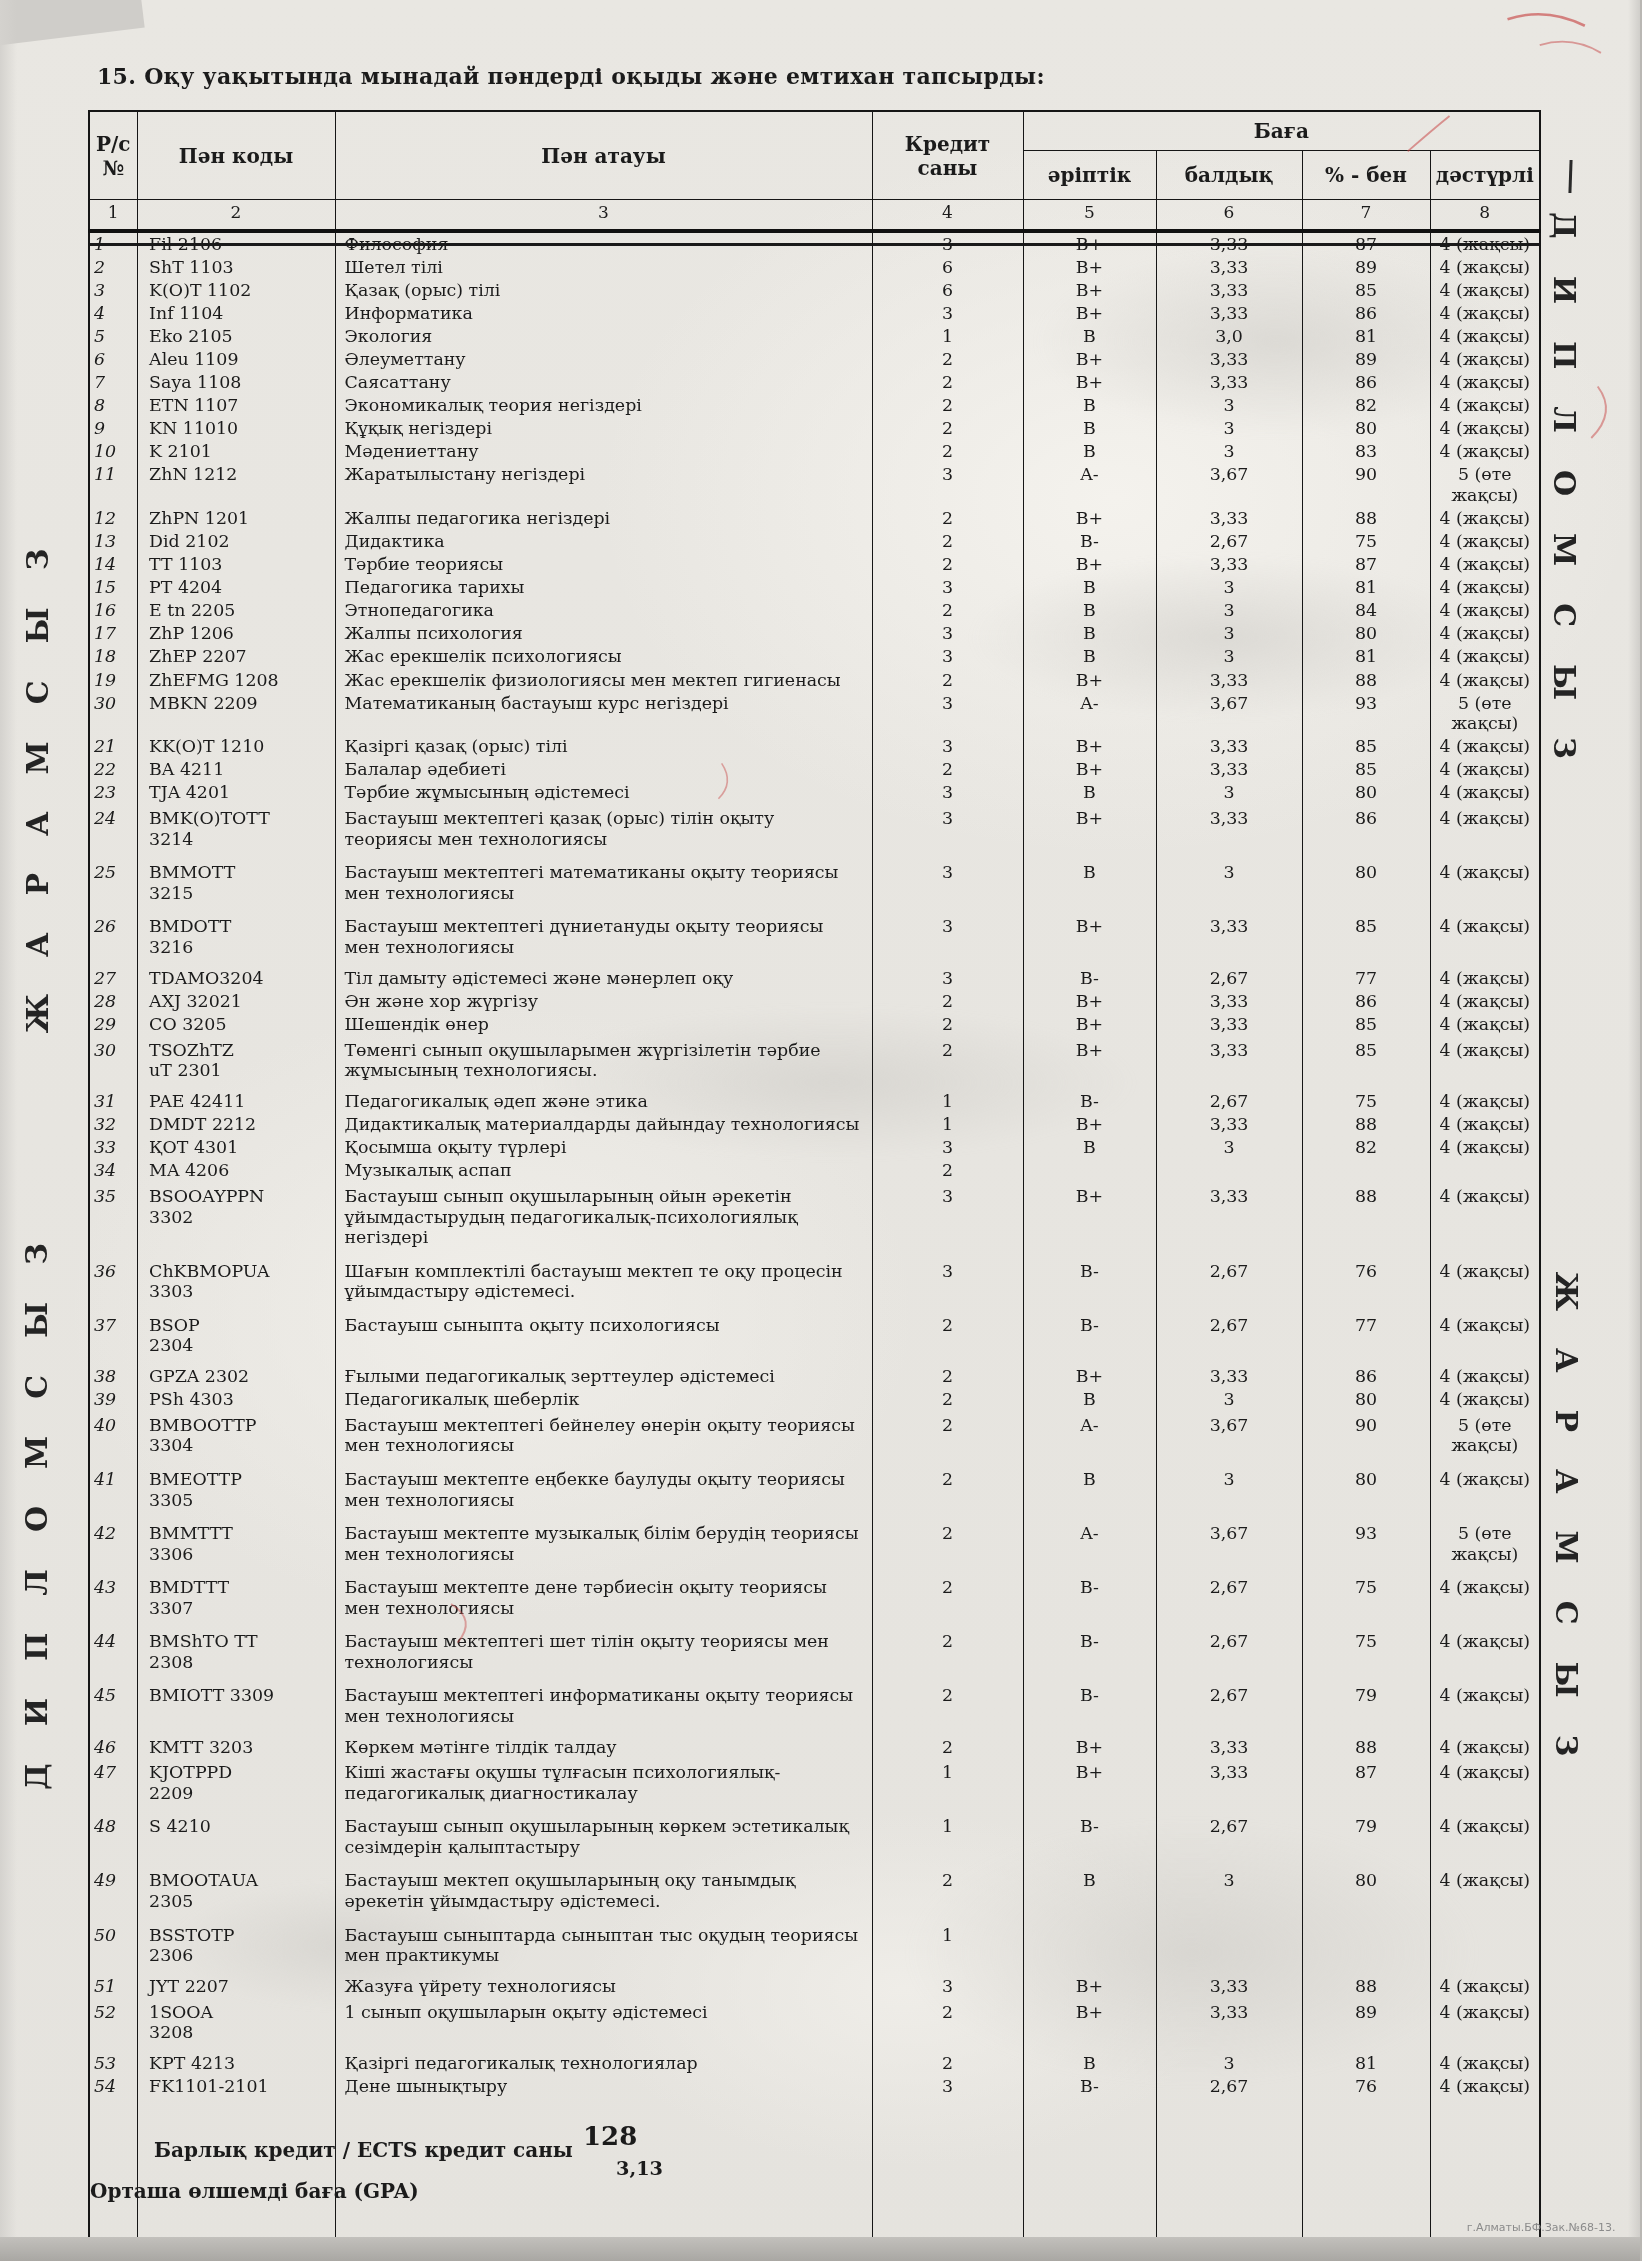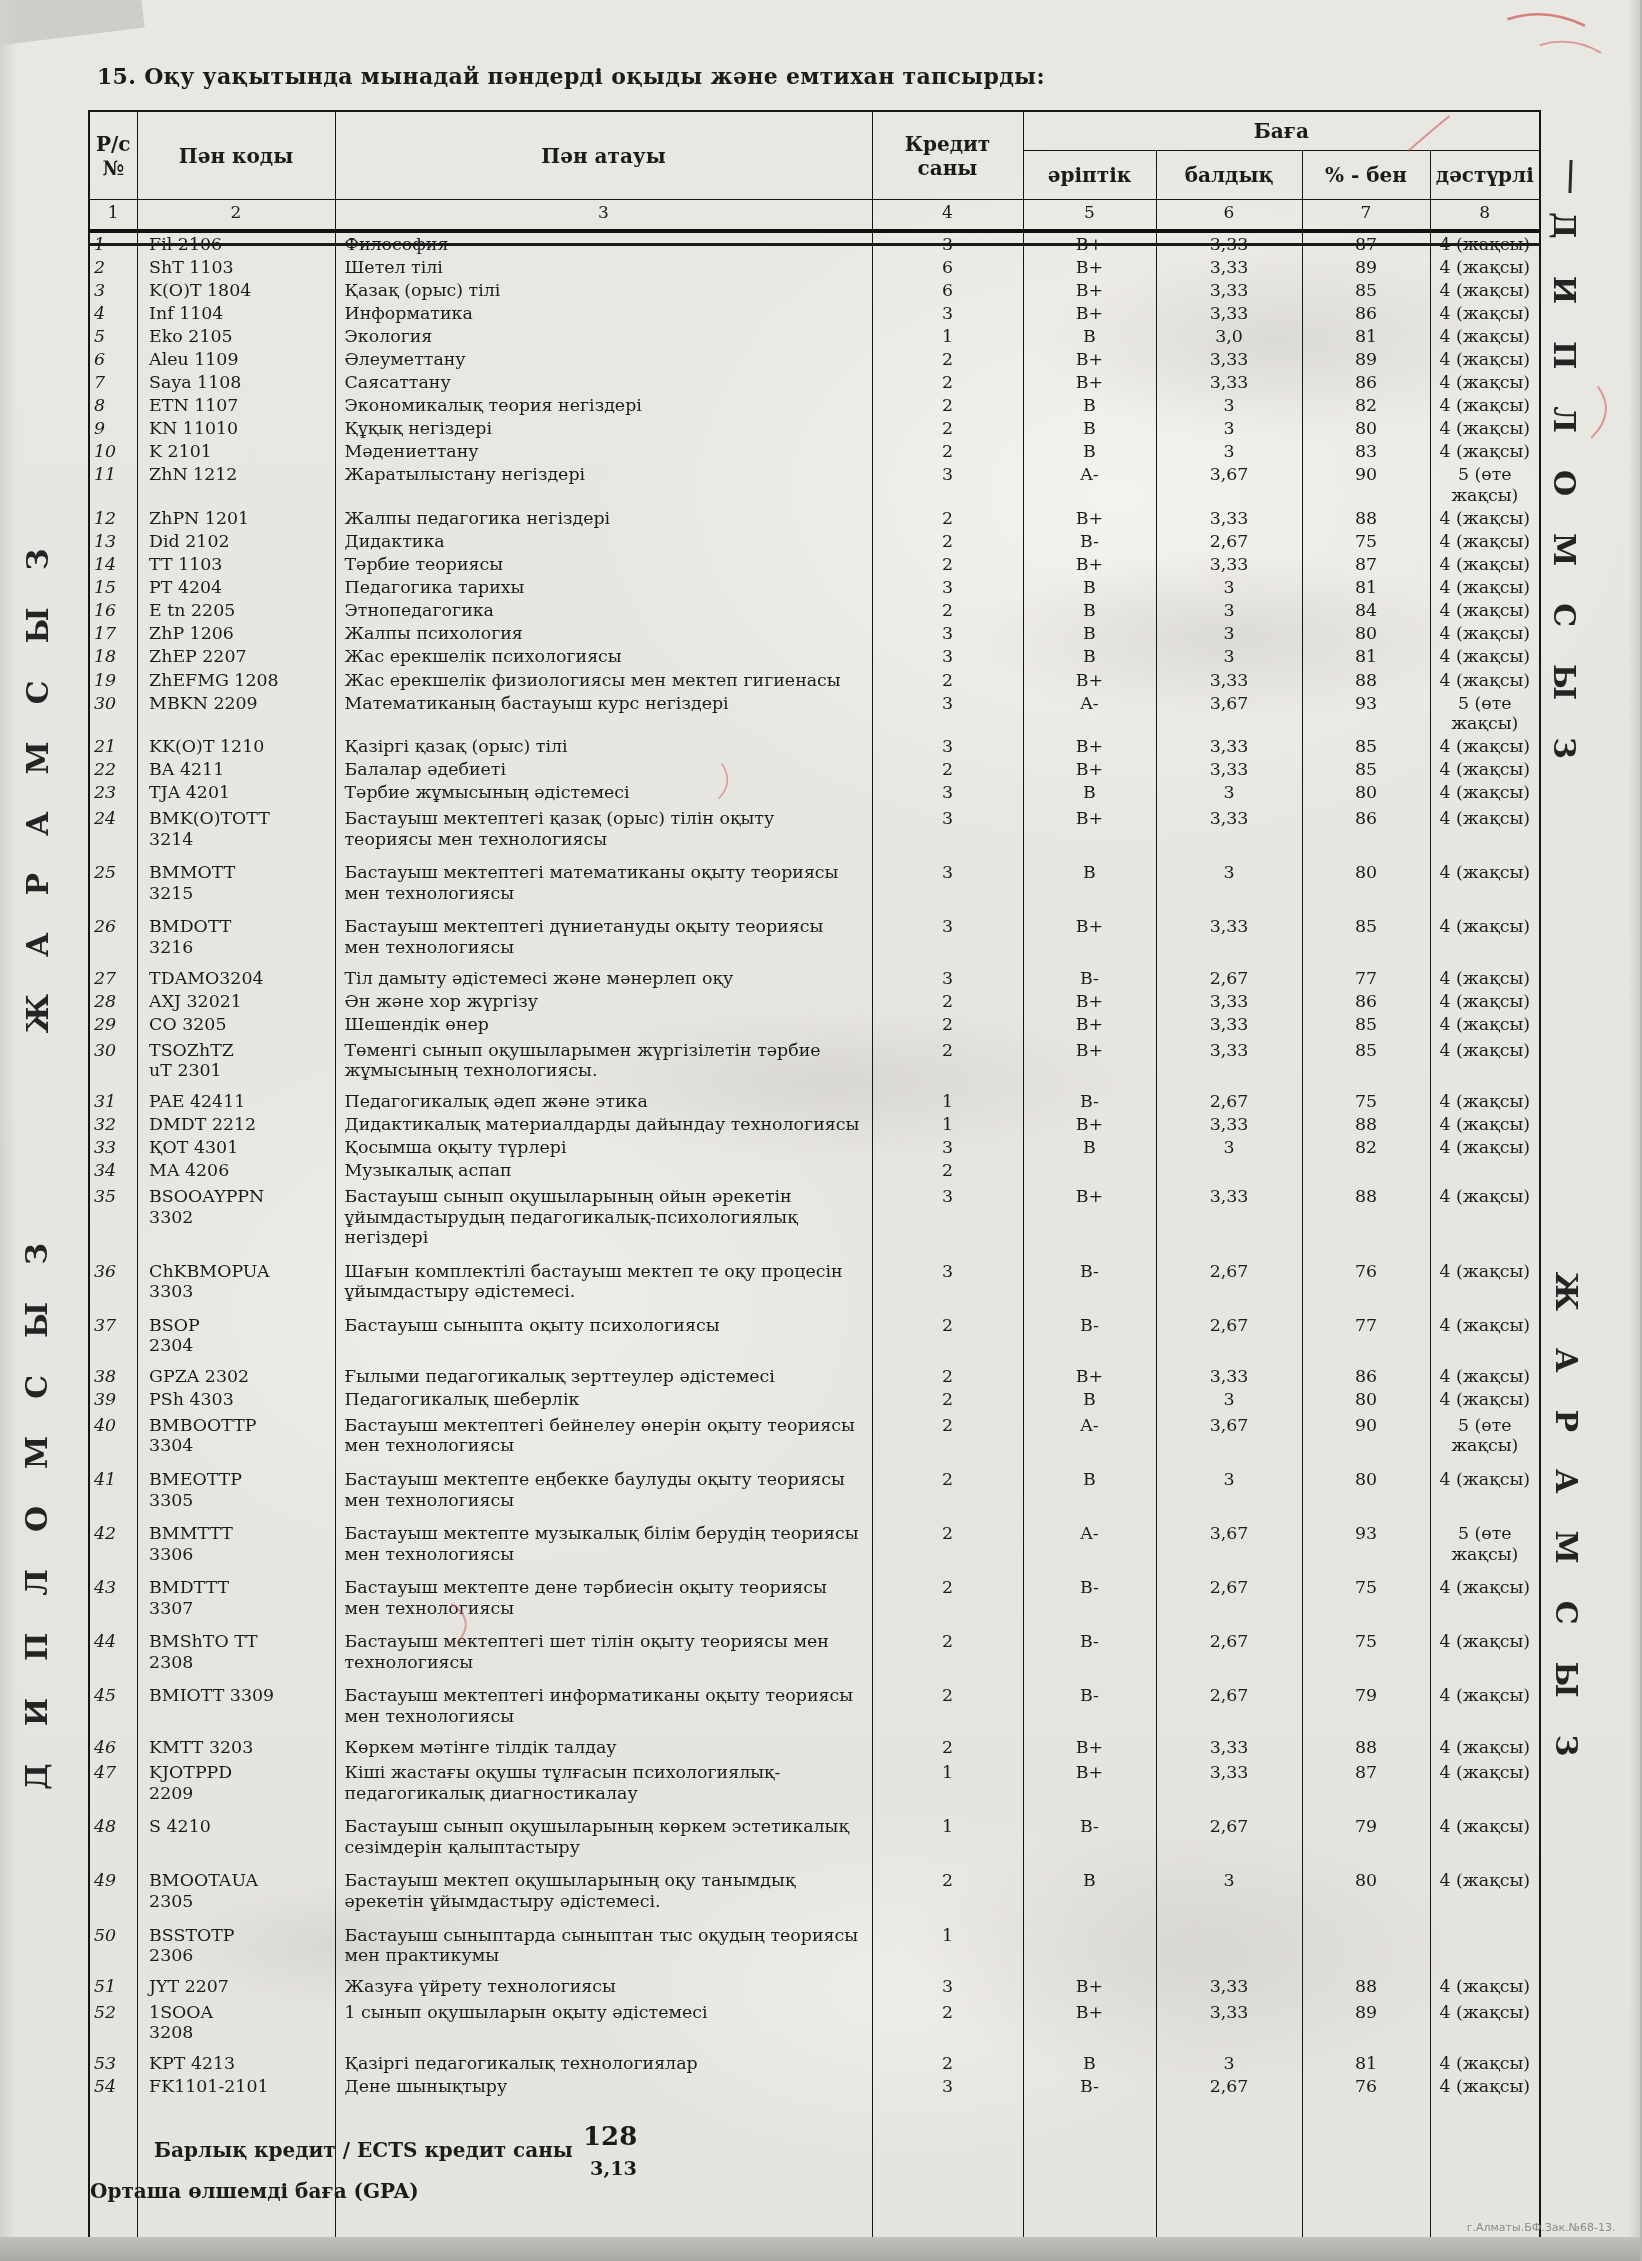--- a/index.html
+++ b/index.html
@@ -39,21 +39,21 @@
   .grades tbody td.col-num{font-style:italic;padding-left:3.9px;}
   .grades tbody td.col-code{padding-left:11.6px;white-space:pre-line;}
   .grades tbody td.col-name{padding-left:9px;padding-right:7.7px;}
   .grades tbody td.col-credits,.grades tbody td.col-letter,.grades tbody td.col-points,
   .grades tbody td.col-percent,.grades tbody td.col-traditional{text-align:center;}
   .grades tbody tr.struck td{background-image:linear-gradient(to bottom,transparent 10.3px,#1a1a1a 10.3px,#1a1a1a 13px,transparent 13px);}
   .grades tbody tr.filler td{height:193px;}
   
   .footer-label1{position:absolute;left:106px;top:2138px;font-size:20px;font-weight:bold;margin-left:48px;}
   .footer-value1{position:absolute;left:583px;top:2121px;font-size:26px;font-weight:bold;}
-  .footer-value2{position:absolute;left:590px;top:2157px;font-size:19.3px;font-weight:bold;}
+  .footer-value2{position:absolute;left:616px;top:2157px;font-size:19.3px;font-weight:bold;}
   .footer-label2{position:absolute;left:90px;top:2179px;font-size:20px;font-weight:bold;}
   .print-code{position:absolute;right:24.5px;top:2189px;font-size:11px;color:#8b8b8b;font-family:"DejaVu Sans","Liberation Sans",sans-serif;margin-top:32px;}
   
   .wm{position:absolute;font-size:30px;font-weight:bold;letter-spacing:37px;color:#242424;white-space:nowrap;}
   .wm-left{transform:rotate(-90deg);}
   .wm-right{transform:rotate(90deg);}
   .wm-lt{width:548px;left:-237px;top:755px;text-align:center;}
   .wm-lb{width:567px;left:-247px;top:1489px;text-align:center;}
   .wm-rt{width:541px;left:1294px;top:465px;text-align:center;}
   .wm-rb{width:541px;left:1296px;top:1515px;text-align:center;}
@@ -135,21 +135,21 @@
           <td class="col-code">ShT 1103</td>
           <td class="col-name">Шетел тілі</td>
           <td class="col-credits">6</td>
           <td class="col-letter">B+</td>
           <td class="col-points">3,33</td>
           <td class="col-percent">89</td>
           <td class="col-traditional">4 (жақсы)</td>
         </tr>
         <tr>
           <td class="col-num">3</td>
-          <td class="col-code">K(O)T 1804</td>
+          <td class="col-code">K(O)T 1102</td>
           <td class="col-name">Қазақ  (орыс) тілі</td>
           <td class="col-credits">6</td>
           <td class="col-letter">B+</td>
           <td class="col-points">3,33</td>
           <td class="col-percent">85</td>
           <td class="col-traditional">4 (жақсы)</td>
         </tr>
         <tr>
           <td class="col-num">4</td>
           <td class="col-code">Inf 1104</td>

